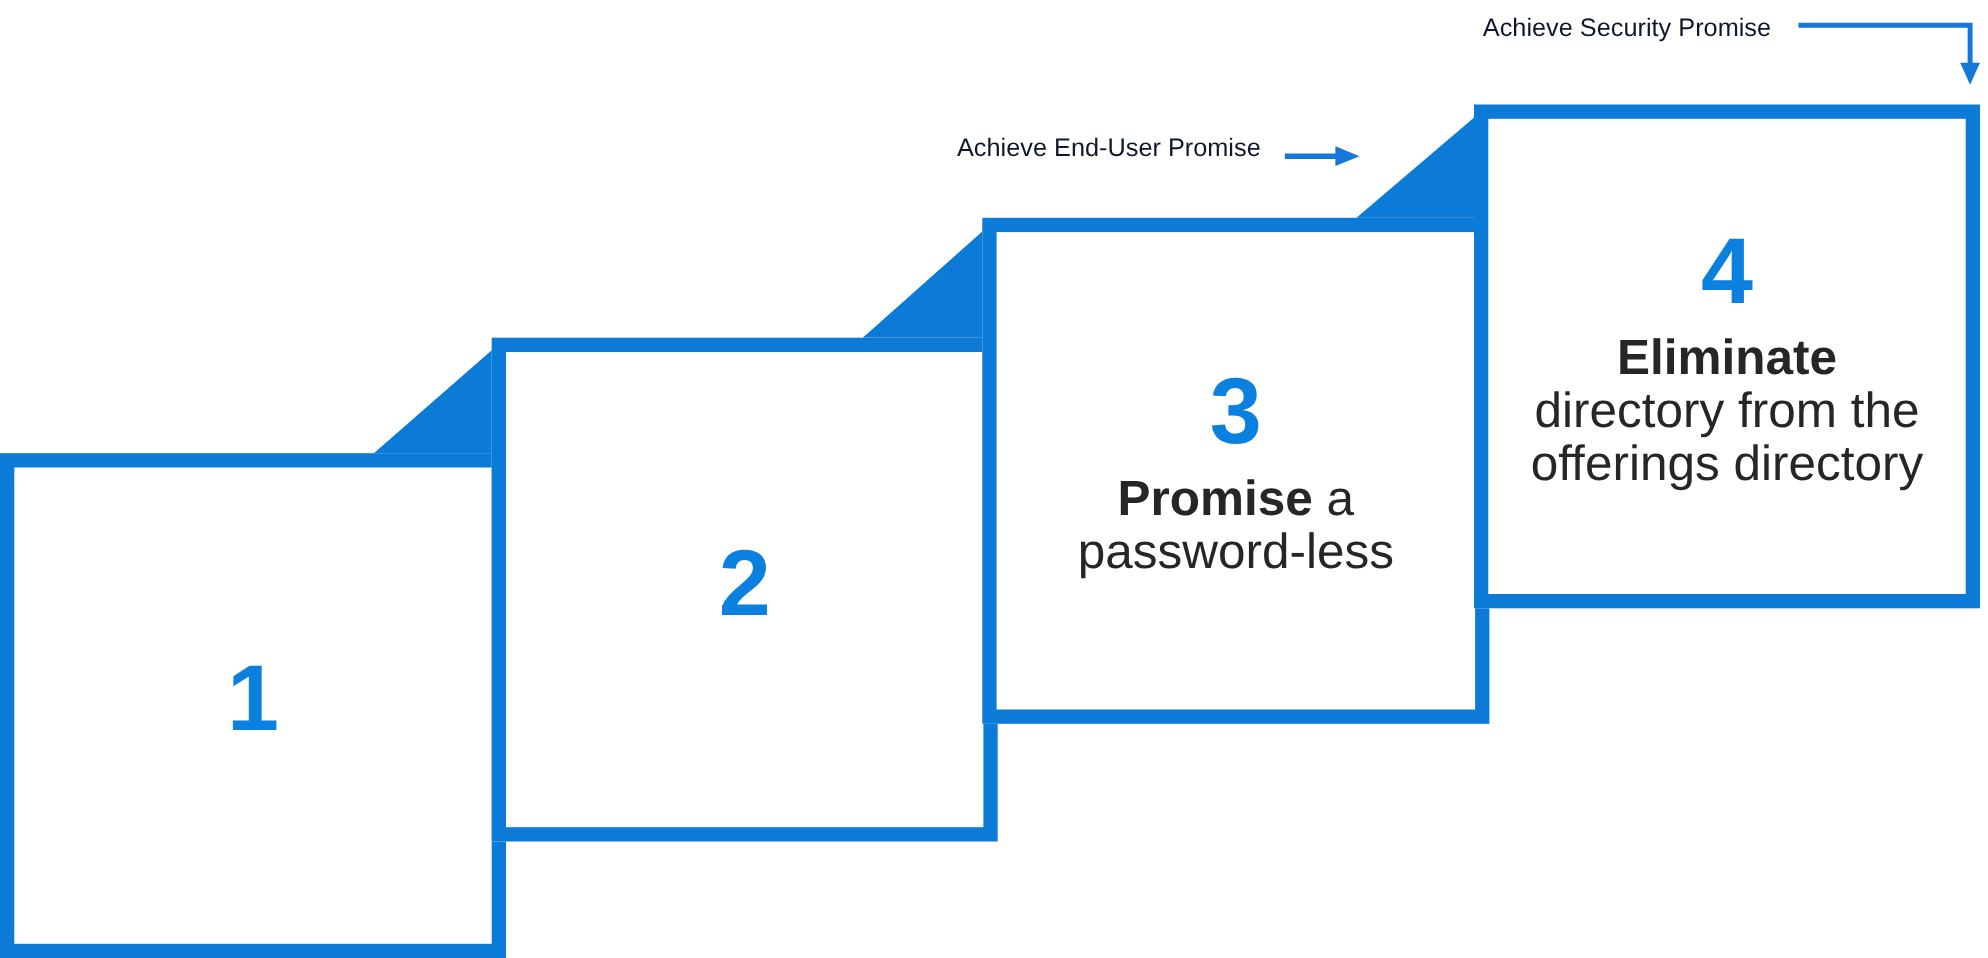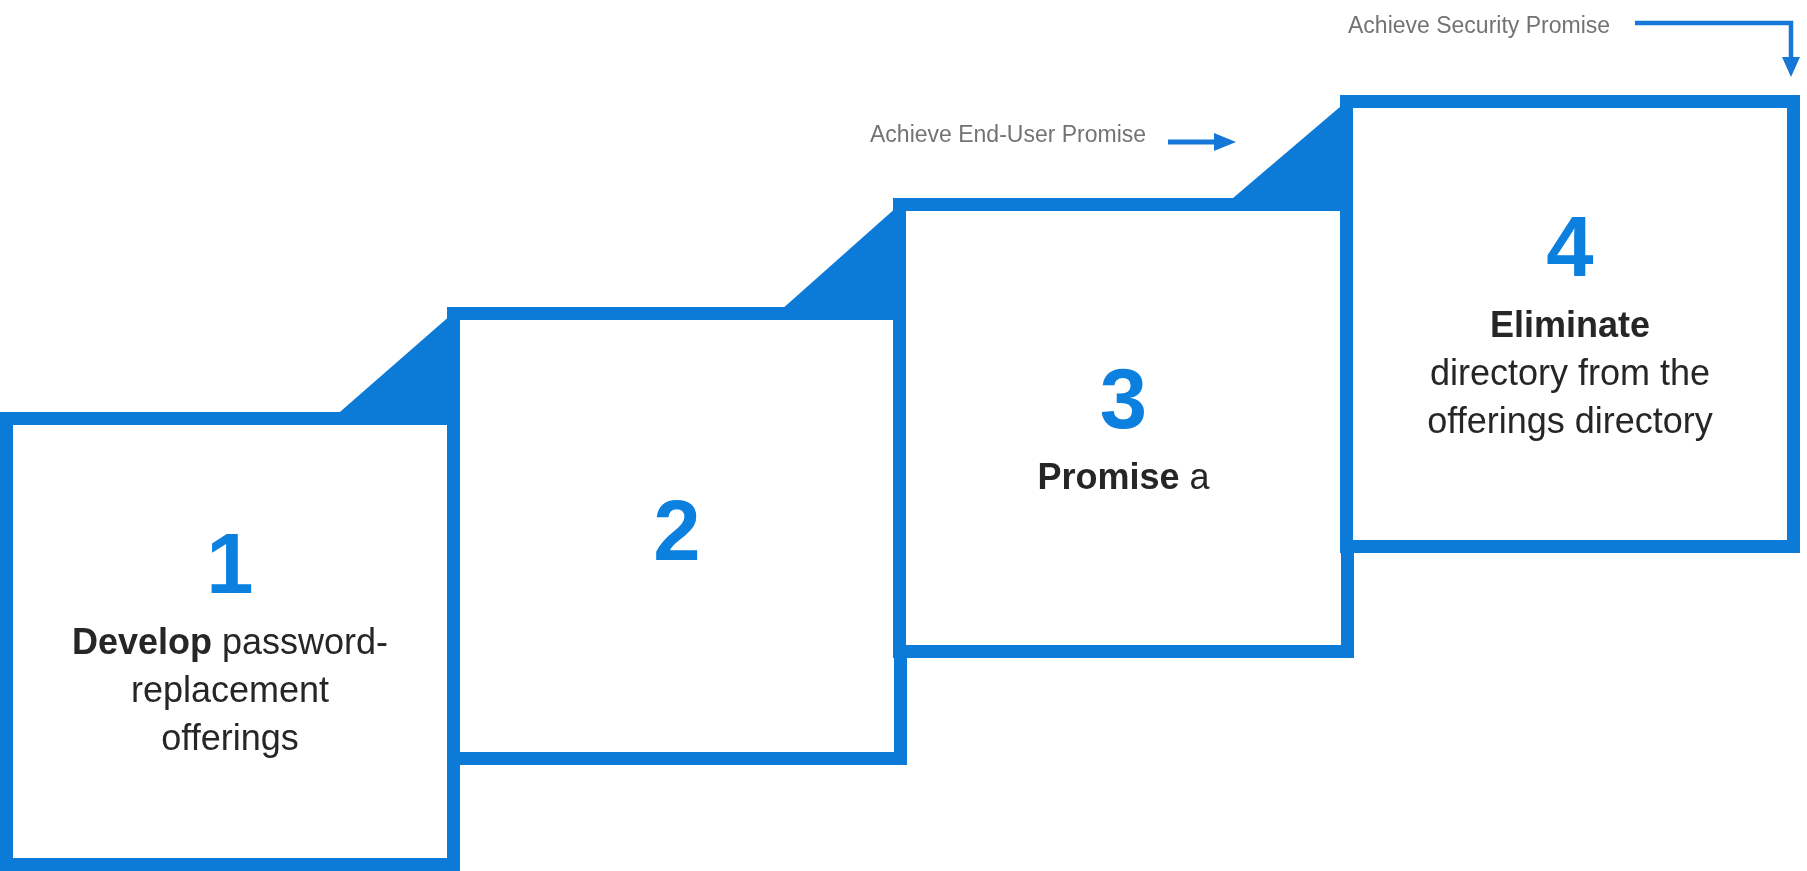--- a/index.html
+++ b/index.html
@@ -24,68 +24,64 @@
   .step-number{
     font-size:85px;
     line-height:1;
     font-weight:700;
     color:#0B80DF;
     margin-bottom:12px;
   }
   .step-lines{
     text-align:center;
     color:#262626;
-    font-size:36px;
+    font-size:45px;
     line-height:48px;
   }
   .step-line{white-space:nowrap;}
   .bold{font-weight:700;}
   .tri{
     position:absolute;
     background:#0C7BD8;
     clip-path:polygon(0 100%, 100% 100%, 100% 0);
     z-index:1;
   }
   .annotation{
     position:absolute;
-    color:#737373;
+    color:#0f172a;
     font-size:23px;
     line-height:26px;
     white-space:nowrap;
     z-index:3;
     text-align:center;
   }
   .arrow-svg{position:absolute;z-index:3;}
 </style>
 </head>
 <body>
 
 <div class="canvas">
 
   <div class="tri" style="left:325px;top:307px;width:135px;height:118px;"></div>
   <div class="tri" style="left:772px;top:198px;width:135px;height:120px;"></div>
   <div class="tri" style="left:1219px;top:95px;width:135px;height:115px;"></div>
 
   <div class="step-box" style="left:0px;top:412px;width:460px;height:459px;">
     <div class="step-number">1</div>
-    <div class="step-lines">
-      <div class="step-line"><span class="bold">Develop</span><span> password-</span></div>
-      <div class="step-line"><span>replacement</span></div>
-      <div class="step-line"><span>offerings</span></div>
-    </div>
   </div>
 
   <div class="step-box" style="left:447px;top:307px;width:460px;height:458px;">
     <div class="step-number">2</div>
   </div>
 
   <div class="step-box" style="left:893px;top:198px;width:461px;height:460px;">
     <div class="step-number">3</div>
     <div class="step-lines">
       <div class="step-line"><span class="bold">Promise</span><span> a</span></div>
+      <div class="step-line"><span>password-less</span></div>
     </div>
   </div>
 
   <div class="step-box" style="left:1340px;top:95px;width:460px;height:458px;">
     <div class="step-number">4</div>
     <div class="step-lines">
       <div class="step-line"><span class="bold">Eliminate</span><span></span></div>
       <div class="step-line"><span>directory from the</span></div>
       <div class="step-line"><span>offerings directory</span></div>
     </div>

